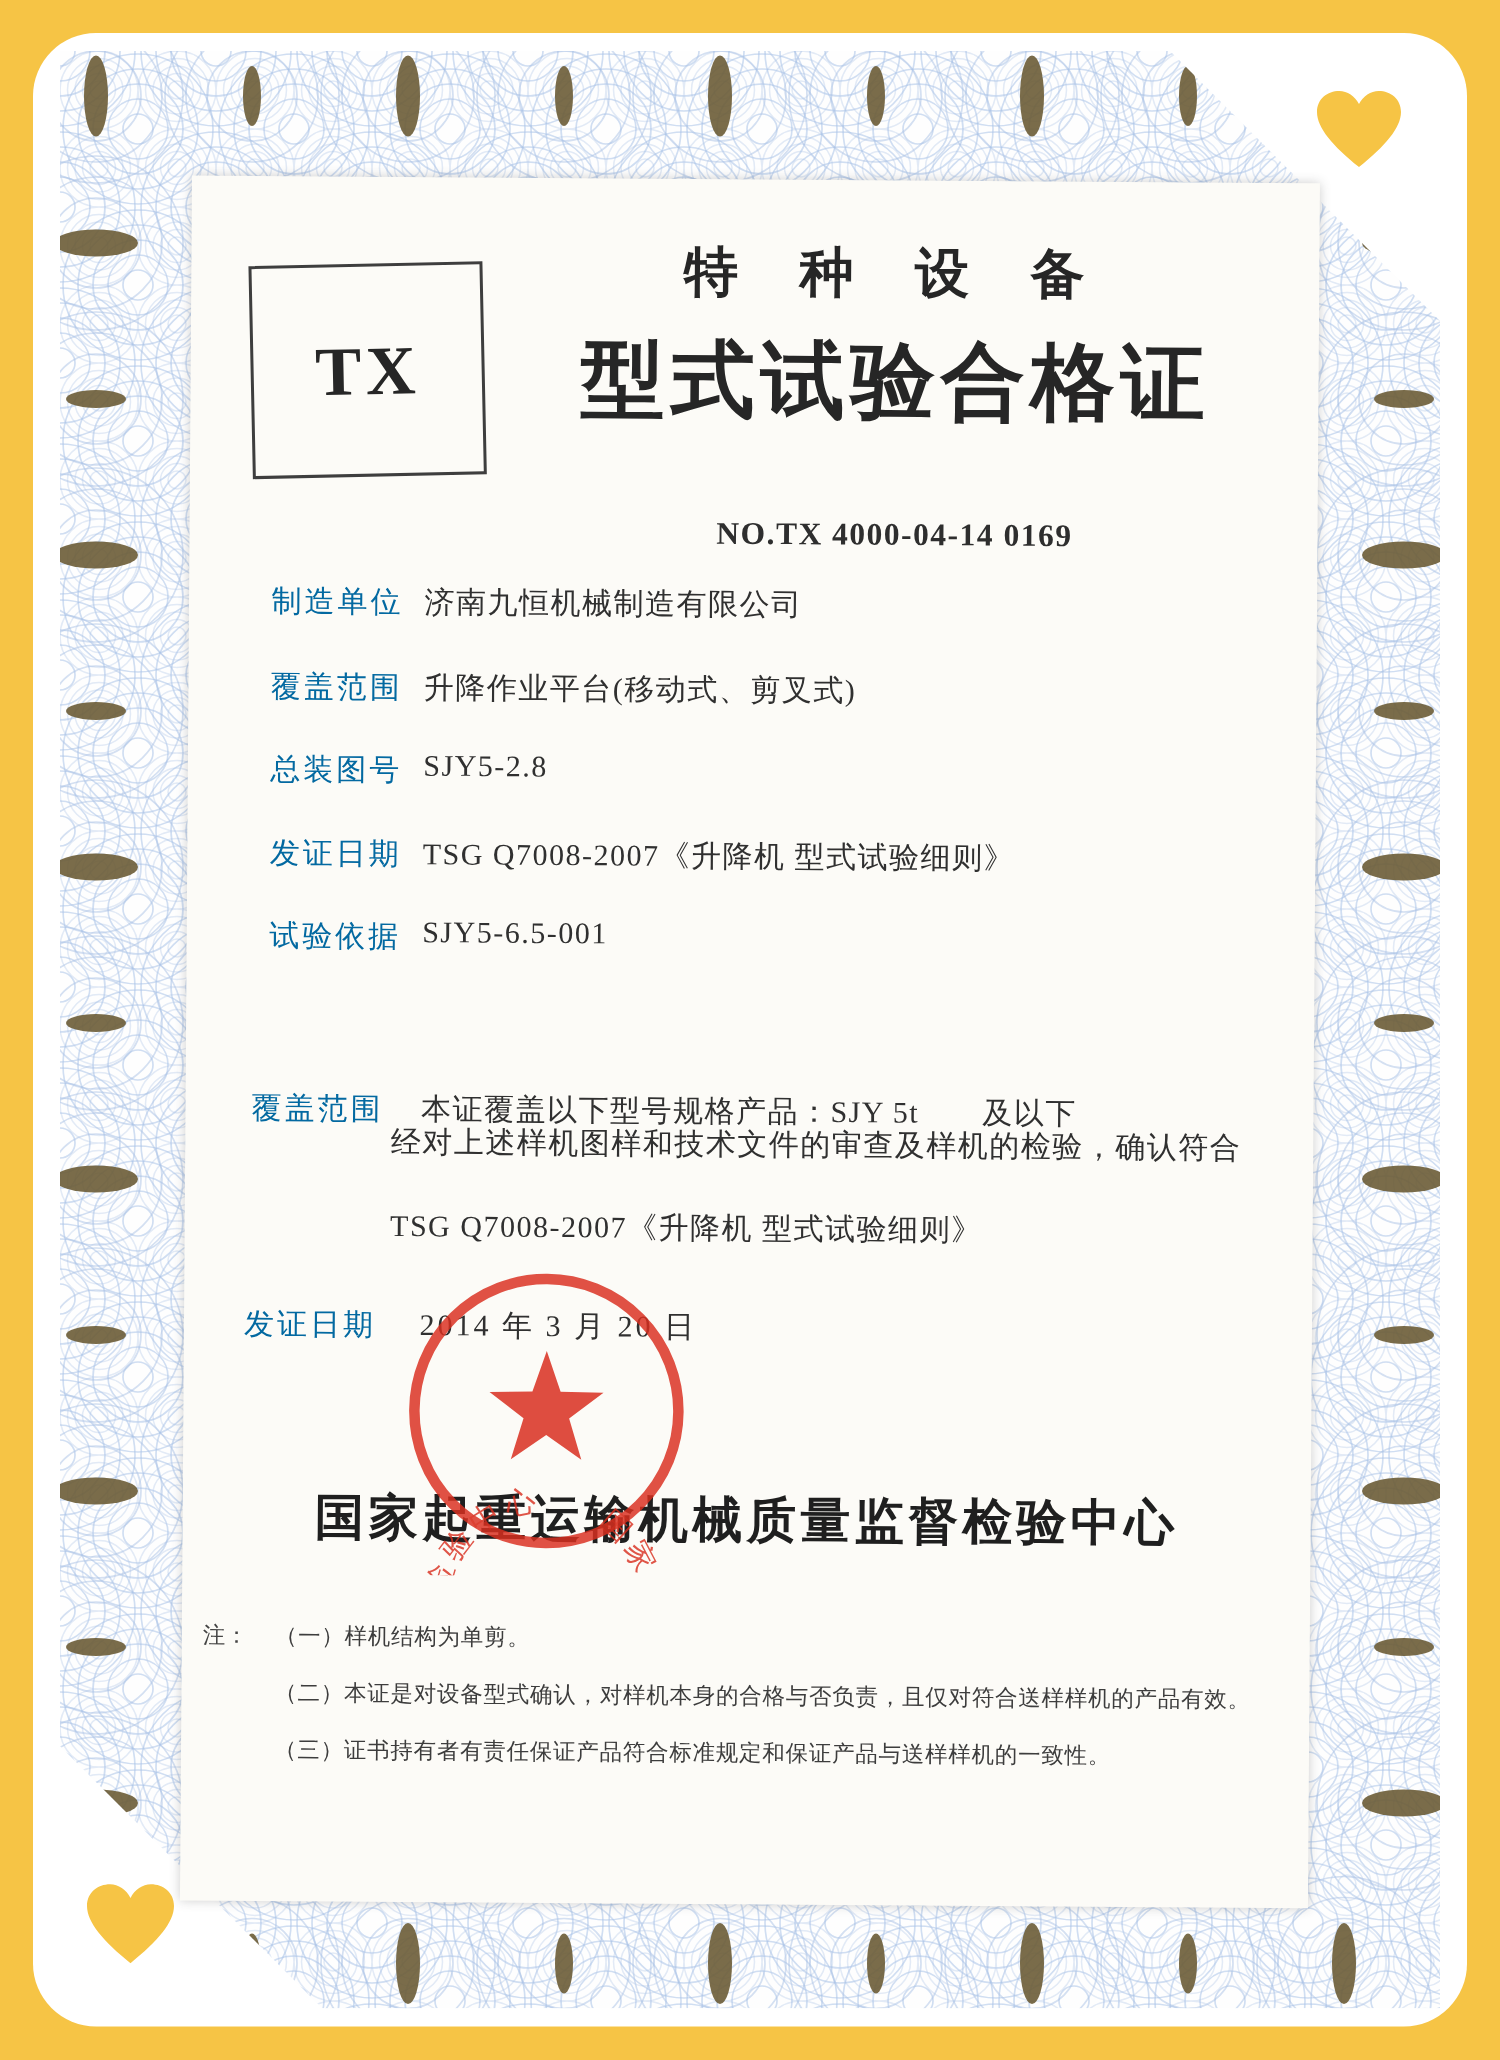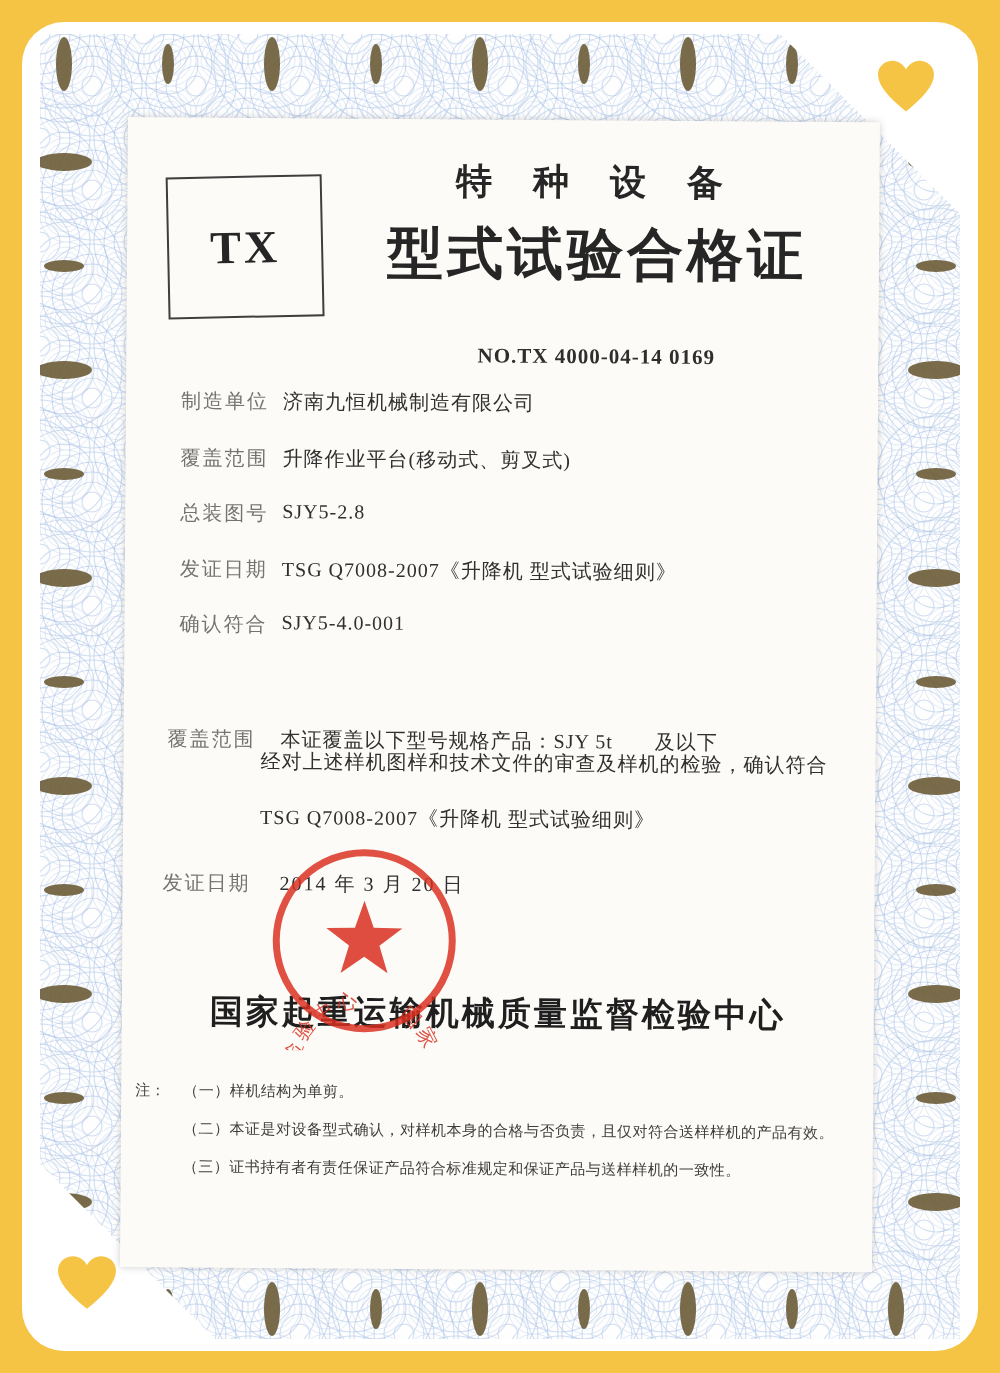--- a/index.html
+++ b/index.html
@@ -40,21 +40,21 @@
     border:2px solid #3e3e3e;transform:rotate(-1.6deg);
     display:flex;align-items:center;justify-content:center;
     font-size:46px;font-weight:bold;letter-spacing:3px;color:#262626;
   }
   .head{position:absolute;left:205px;top:38px;width:530px;text-align:center;color:#262626;}
   .title-small{font-size:36px;letter-spacing:16px;font-weight:600;white-space:nowrap;}
   .title-main{font-size:56px;font-weight:bold;letter-spacing:4px;margin-top:10px;white-space:nowrap;}
   .cert-no{position:absolute;left:205px;top:224px;width:530px;text-align:center;
     font-size:21px;font-weight:bold;letter-spacing:1px;color:#2e2e2e;}
   .row{position:absolute;left:55px;white-space:nowrap;font-size:20px;}
-  .row .lbl{letter-spacing:2px;color:#737373;}
+  .row .lbl{letter-spacing:2px;color:#0369a1;}
   .row .val{position:absolute;left:102px;white-space:nowrap;color:#303030;letter-spacing:1px;}
   .r1{top:270px}.r2{top:327px}.r3{top:382px}.r4{top:438px}.r5{top:493px}
   .cov{top:572px;left:44px;margin-top:36px;}
   .cov .val{left:113px;}
   .freeline{position:absolute;left:137px;white-space:nowrap;font-size:20px;color:#303030;letter-spacing:1px;}
   .f2{top:630px}.f3{top:686px}
   .issue{top:752px;left:40px;}
   .issue .val{left:117px;letter-spacing:2px;}
   .stamp{position:absolute;left:132px;top:712px;width:220px;height:220px;z-index:5;opacity:.92;}
   .authority{position:absolute;left:0;top:872px;width:100%;text-align:center;
@@ -303,22 +303,22 @@
     </div>
     <div class="row r3">
       <span class="lbl">总装图号</span>
       <span class="val">SJY5-2.8</span>
     </div>
     <div class="row r4">
       <span class="lbl">发证日期</span>
       <span class="val">TSG Q7008-2007《升降机 型式试验细则》</span>
     </div>
     <div class="row r5">
-      <span class="lbl">确认符合</span>
-      <span class="val">SJY5-4.0-001</span>
+      <span class="lbl">试验依据</span>
+      <span class="val">SJY5-6.5-001</span>
     </div>
 
     <div class="row cov">
       <span class="lbl">覆盖范围</span>
       <span class="val">本证覆盖以下型号规格产品：SJY 5t　　及以下</span>
     </div>
     <div class="freeline f2">经对上述样机图样和技术文件的审查及样机的检验，确认符合</div>
     <div class="freeline f3">TSG Q7008-2007《升降机 型式试验细则》</div>
 
     <div class="row issue">

